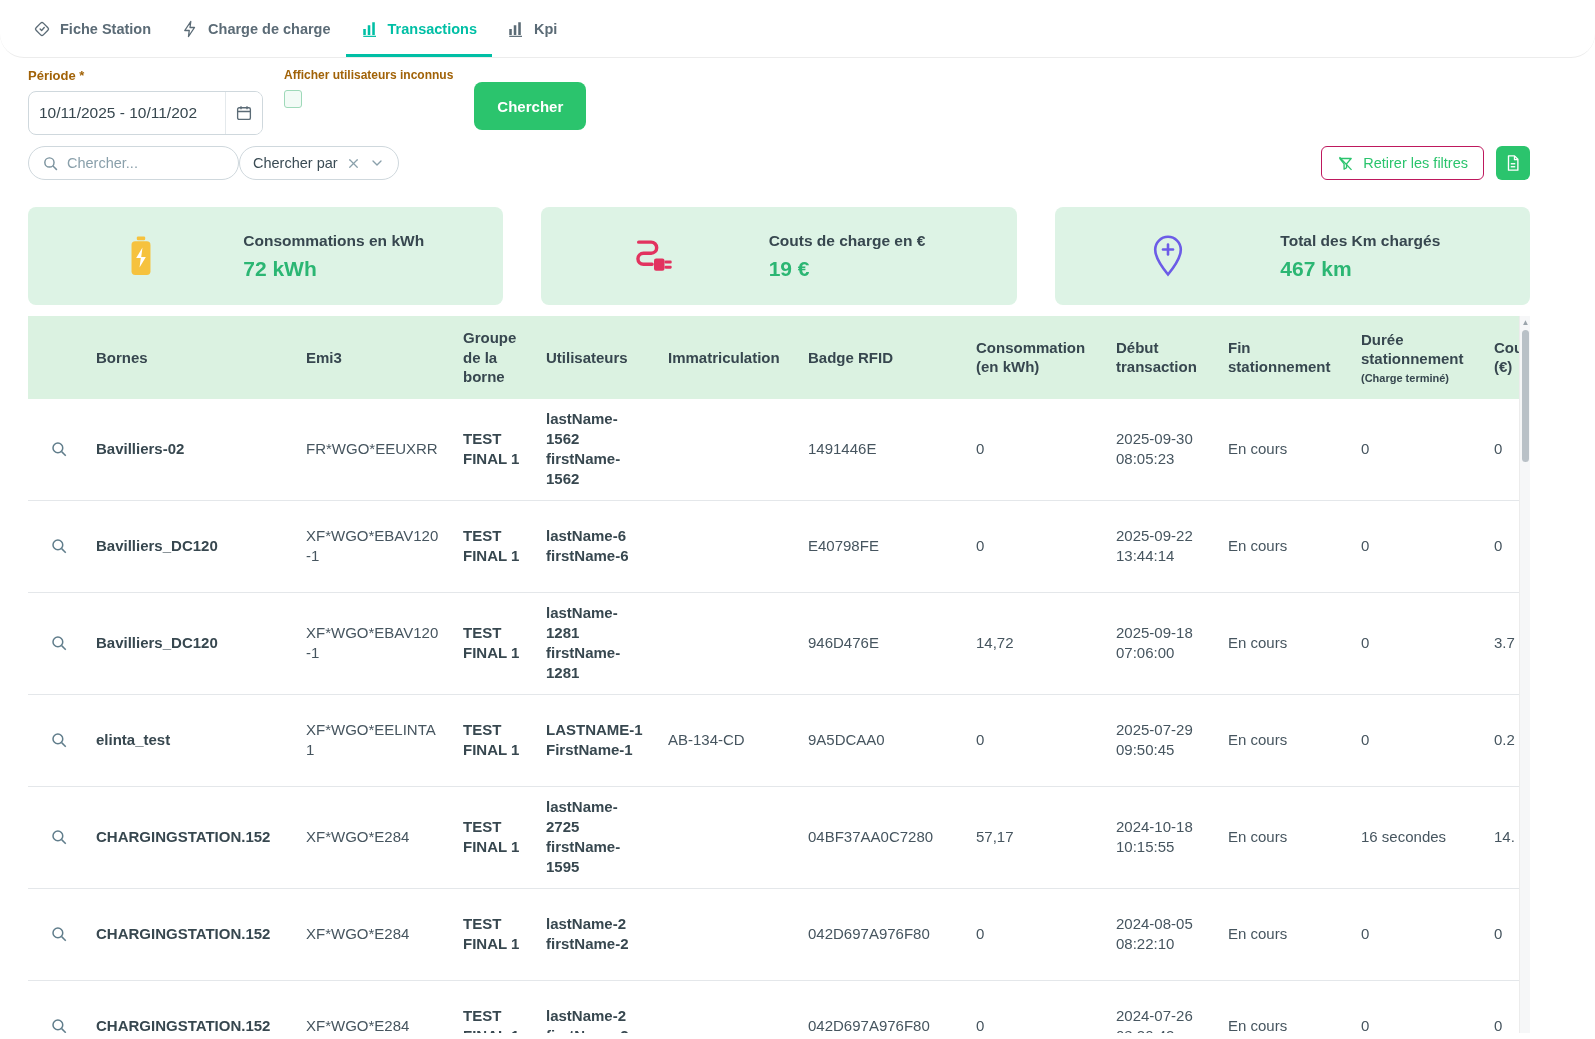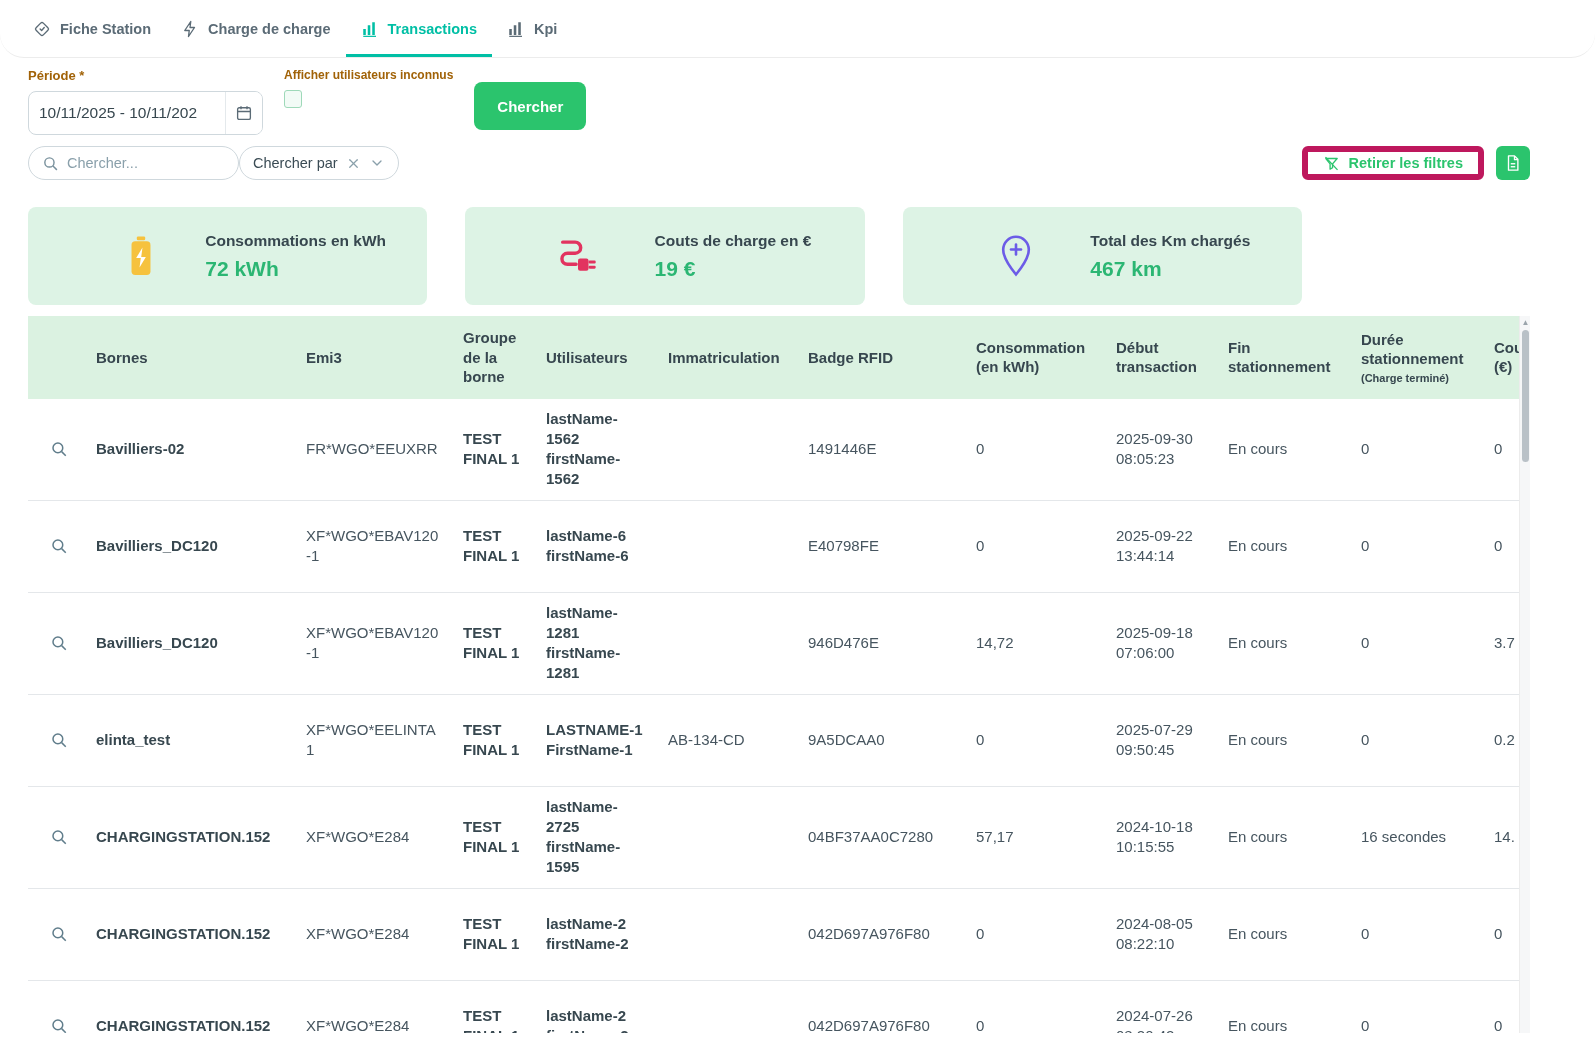--- a/index.html
+++ b/index.html
@@ -29,27 +29,27 @@
 
   
   .search-row { display:flex; align-items:center; margin:11px 0 0 28px; width:1502px; gap:0; }
   .pill { height:34px; border:1px solid #cfd8dd; border-radius:17px; display:flex; align-items:center;
     padding:0 13px; gap:8px; background:#fff; color:#78909c; }
   .pill input { border:none; outline:none; font-size:14.5px; width:158px; color:#37474f; font-family:inherit; background:transparent; }
   .pill input::placeholder { color:#8aa0ab; }
   .search-by-text { font-size:14.5px; color:#3a4b54; }
   .mini-ic { display:flex; align-items:center; background:none; border:none; color:#8aa0ab; cursor:pointer; padding:0; }
   .btn-remove { margin-left:auto; height:34px; display:flex; align-items:center; gap:9px; padding:0 15px;
-    border:6px solid #be185d; border-radius:6px; background:#fff; color:var(--green,#2bc46d);
-    font-weight:bold; font-size:14.5px; cursor:pointer; font-family:inherit; }
+    border:1px solid #be185d; border-radius:6px; background:#fff; color:var(--green,#2bc46d);
+    font-weight:normal; font-size:14.5px; cursor:pointer; font-family:inherit; }
   .btn-export { width:34px; height:34px; margin-left:12px; background:var(--green,#2bc46d); border:none;
     border-radius:6px; display:flex; align-items:center; justify-content:center; cursor:pointer; }
 
   
-  .cards { display:flex; gap:38px; margin:27px 0 0 28px; width:1274px; }
+  .cards { display:flex; gap:38px; margin:27px 0 0 28px; width:1502px;justify-content:flex-end; }
   .card { flex:1; height:98px; background:var(--card-bg,#ddf3e5); border-radius:8px; display:flex; align-items:center; }
   .card-icon { margin-left:90px; width:46px; display:flex; justify-content:center; }
   .card-textzone { flex:1; display:flex; justify-content:center; }
   .card-inner { display:flex; flex-direction:column; gap:7px; }
   .card-title { font-size:15.5px; font-weight:bold; color:#37474f; }
   .card-value { font-size:21px; font-weight:bold; color:var(--value-green,#2bb673); }
   .ic-battery { color:var(--battery-yellow,#f6c23e); }
   .ic-plug { color:var(--plug-red,#e2335f); }
   .ic-pin { color:var(--pin-purple,#6c5ce7); }
 

